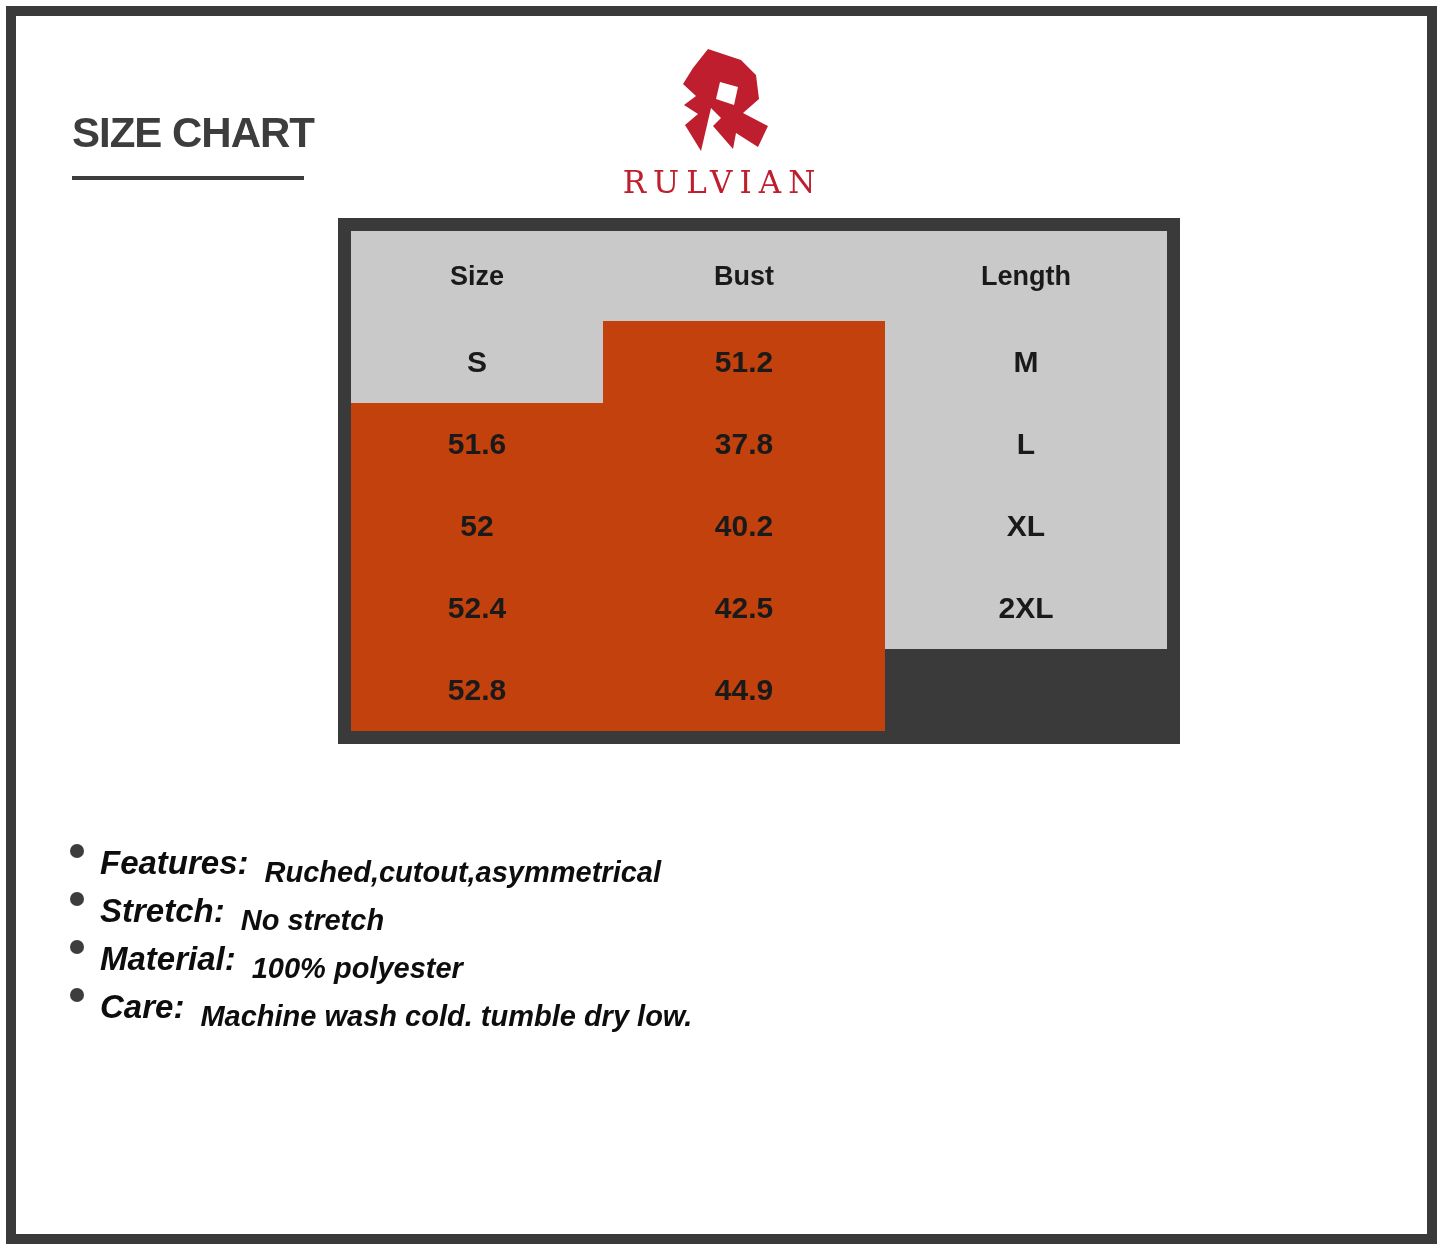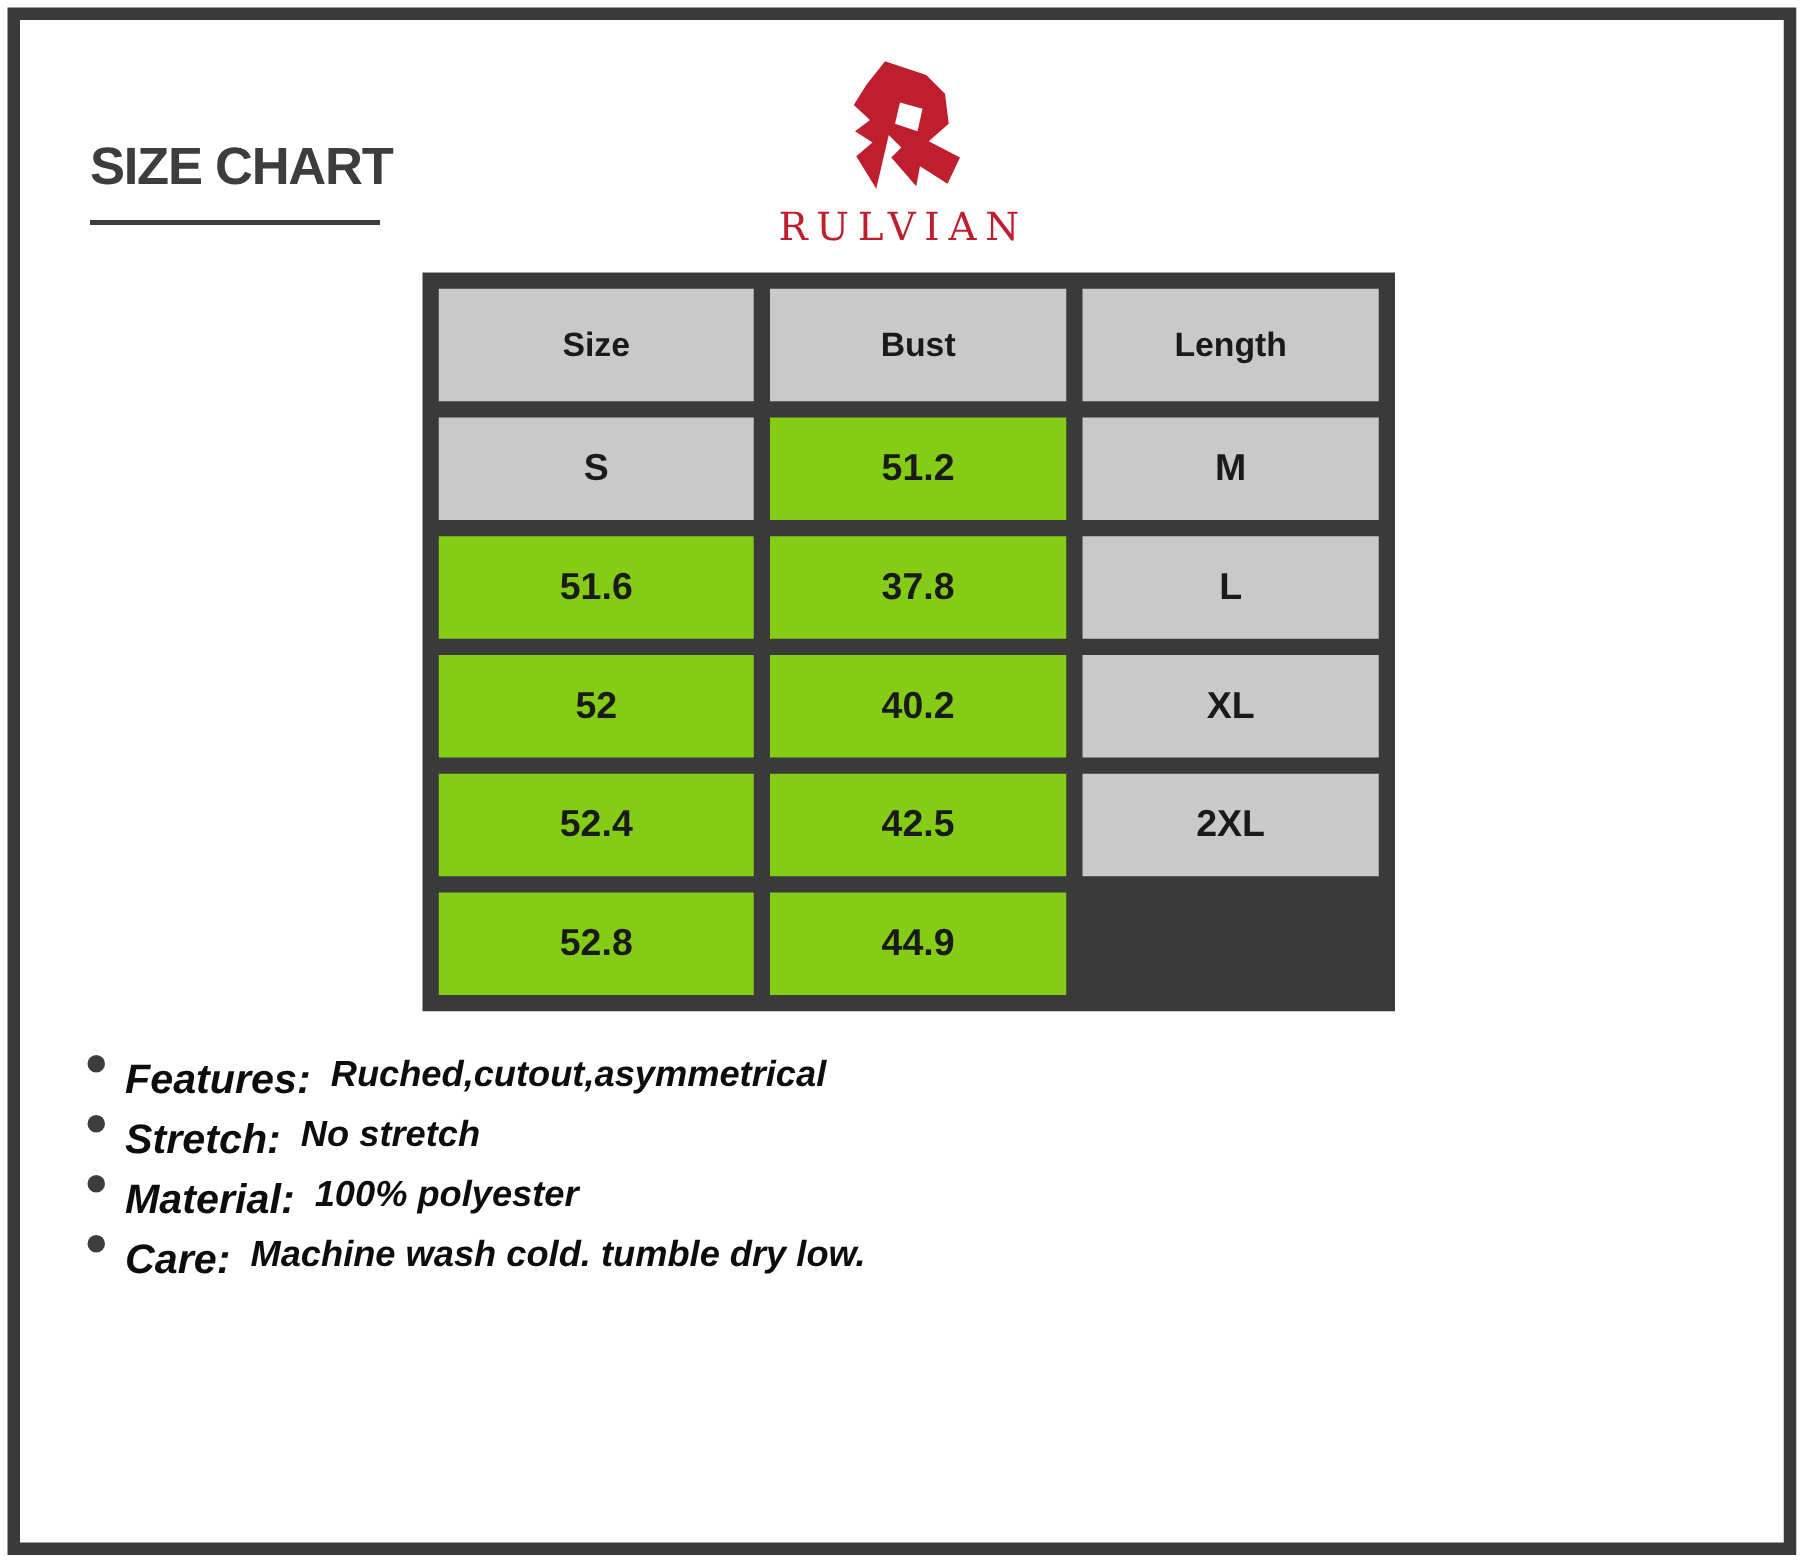--- a/index.html
+++ b/index.html
@@ -70,46 +70,45 @@
     letter-spacing: 7px;
     color: #be1e2d;
     white-space: nowrap;
   }
 
   
   .size-table {
     position: absolute;
     left: 338px;
     top: 218px;
-    width: 778px;
+    width: 842px;
     box-sizing: border-box;
     background: #3a3a3a;
     padding: 13px;
     display: grid;
     grid-template-columns: 252px 1fr 1fr;
     grid-template-rows: 90px repeat(5, 82px);
-    gap: 13px;
   }
   .cell {
     display: flex;
     align-items: center;
     justify-content: center;
     font-weight: bold;
     color: #1a1a1a;
   }
   .cell.head {
     background: #c9c9c9;
     font-size: 27px;
   }
   .cell.size-col {
     background: #c9c9c9;
     font-size: 30px;
   }
   .cell.value {
-    background: #84cc16;
+    background: #c2410c;
     font-size: 30px;
   }
 
   
   .details {
     position: absolute;
     left: 70px;
     top: 844px;
     list-style: none;
     margin: 0;
@@ -134,20 +133,21 @@
     font-weight: bold;
     color: #0d0d0d;
     margin-right: 16px;
     white-space: nowrap;
   }
   .detail-value {
     font-size: 29px;
     font-weight: bold;
     color: #0d0d0d;
     white-space: nowrap;
+    margin-top: 12px;
   }
 </style>
 </head>
 <body>
 
 <div class="canvas">
   <div class="frame"></div>
 
   <div class="title-block">
     <h1 class="page-title">SIZE CHART</h1>

